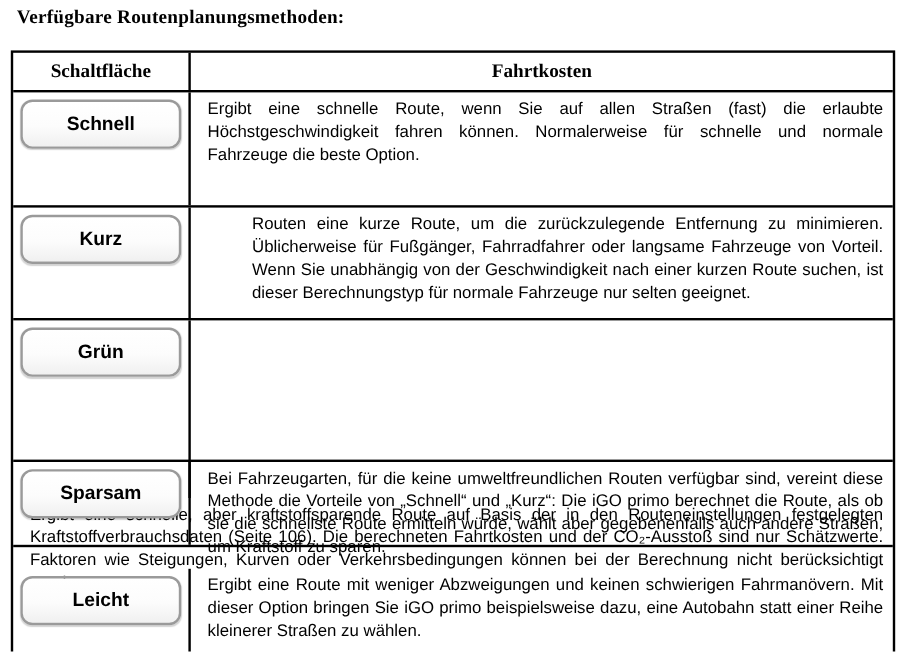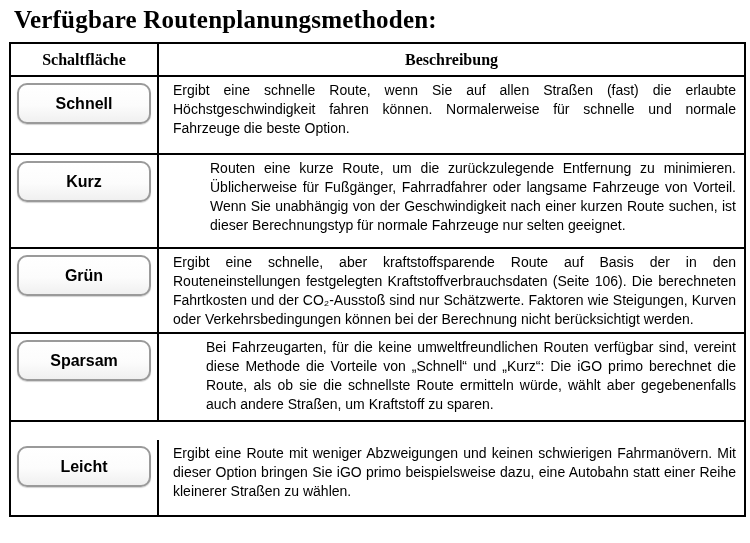--- a/index.html
+++ b/index.html
@@ -16,21 +16,21 @@
     width: 750px;
     height: 543px;
     position: relative;
   }
   .doc-title {
     position: absolute;
     left: 14px;
     top: 6px;
     font-family: "Liberation Serif", serif;
     font-weight: bold;
-    font-size: 25px;
+    font-size: 16px;
     letter-spacing: 0.2px;
     white-space: nowrap;
   }
   .methods-table {
     position: absolute;
     left: 9px;
     top: 42px;
     width: 737px;
     border: 2px solid #000;
     box-sizing: border-box;
@@ -60,24 +60,24 @@
   .header-cell {
     font-family: "Liberation Serif", serif;
     font-weight: bold;
     font-size: 16px;
     display: flex;
     align-items: center;
     justify-content: center;
     padding: 0;
     text-align: center;
   }
-  .row-schnell  { height: 78px; }
+  .row-schnell  { height: 96px; }
   .row-kurz     { height: 94px; gap: 37px; }
-  .row-gruen    { height: 85px; }
-  .row-sparsam  { height: 88px; gap: 33px; }
+  .row-gruen    { height: 118px; flex-direction: column; }
+  .row-sparsam  { height: 71px; }
   .row-leicht   { height: 75px; }
   .desc {
     font-size: 14px;
     line-height: 19px;
     text-align: justify;
   }
   .route-btn {
     margin-top: 6px;
     width: 134px;
     height: 41px;
@@ -100,21 +100,21 @@
 <body>
 
 <div class="page">
 
   <div class="doc-title">Verfügbare Routenplanungsmethoden:</div>
 
   <div class="methods-table">
 
     <div class="trow header-row">
       <div class="cell-left header-cell">Schaltfläche</div>
-      <div class="cell-right header-cell">Beschreibung</div>
+      <div class="cell-right header-cell">Fahrtkosten</div>
     </div>
 
     <div class="trow row-schnell">
       <div class="cell-left">
         <div class="route-btn">Schnell</div>
       </div>
       <div class="cell-right desc">Ergibt eine schnelle Route, wenn Sie auf allen Straßen (fast) die erlaubte Höchstgeschwindigkeit fahren können. Normalerweise für schnelle und normale Fahrzeuge die beste Option.</div>
     </div>
 
     <div class="trow row-kurz">

